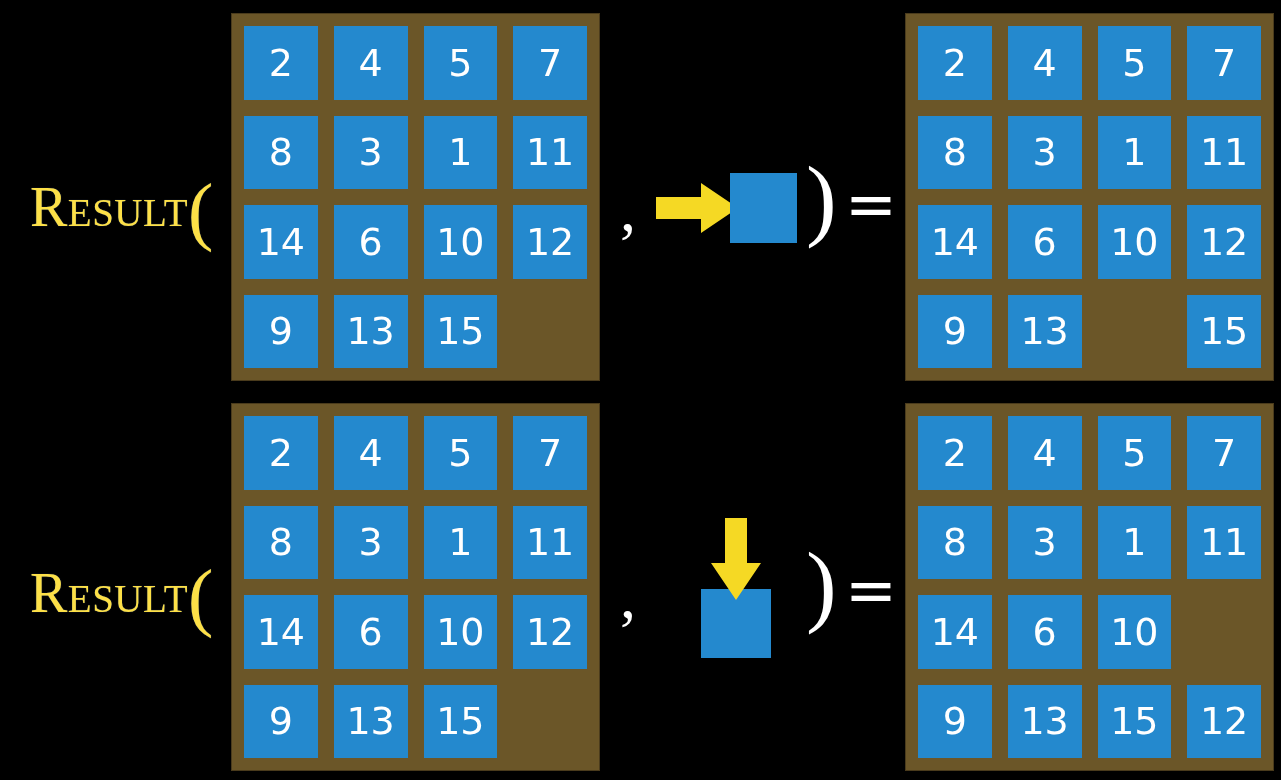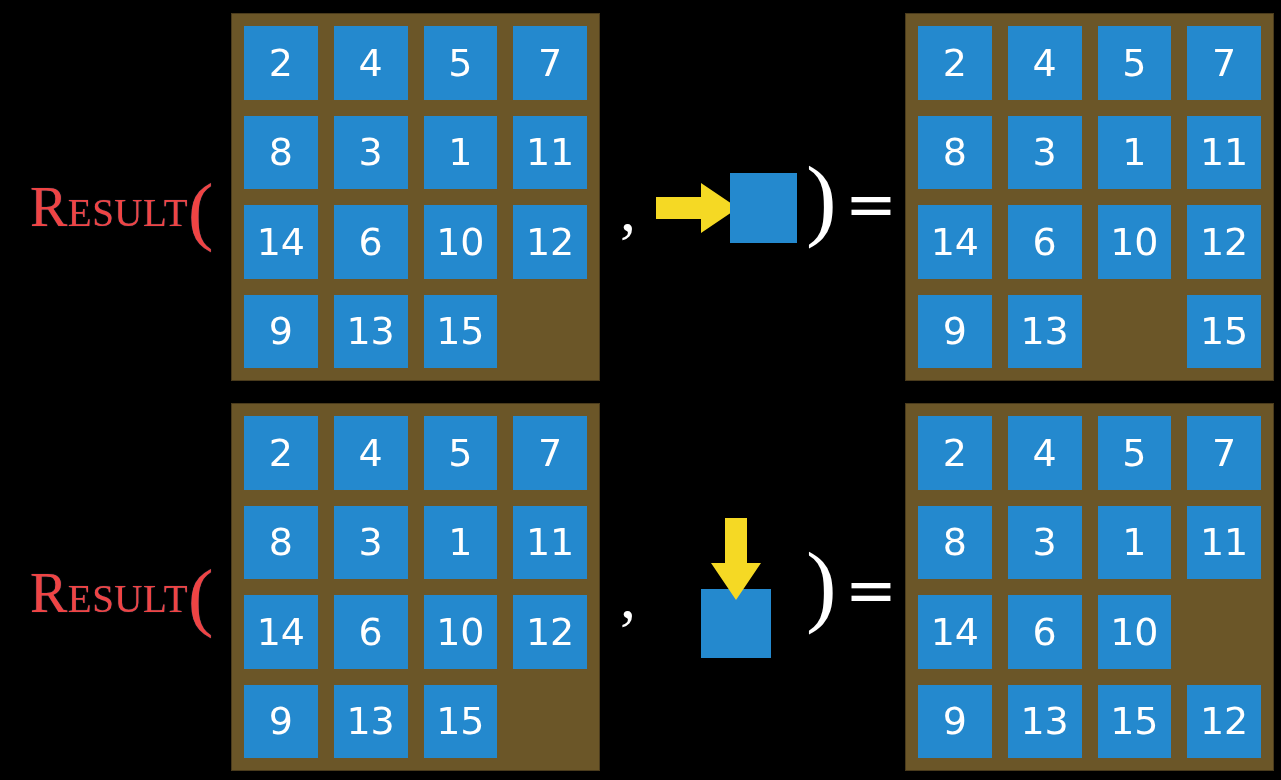--- a/index.html
+++ b/index.html
@@ -11,21 +11,21 @@
   #stage {
     position: relative;
     width: 1281px; height: 780px;
     background: #000000;
     font-family: "Liberation Serif", serif;
   }
 
   
   .result-label {
     position: absolute;
-    color: #ef4444;
+    color: #fde047;
     font-family: "Liberation Serif", serif;
     font-variant: small-caps;
     font-size: 56px;
     line-height: 1;
     letter-spacing: 0.5px;
     white-space: nowrap;
     text-shadow: 0 0 1px rgba(120,160,220,0.55);
   }
   .result-label .lead { font-size: 56px; }
   .result-label .rest { font-size: 56px; font-variant: small-caps; }

